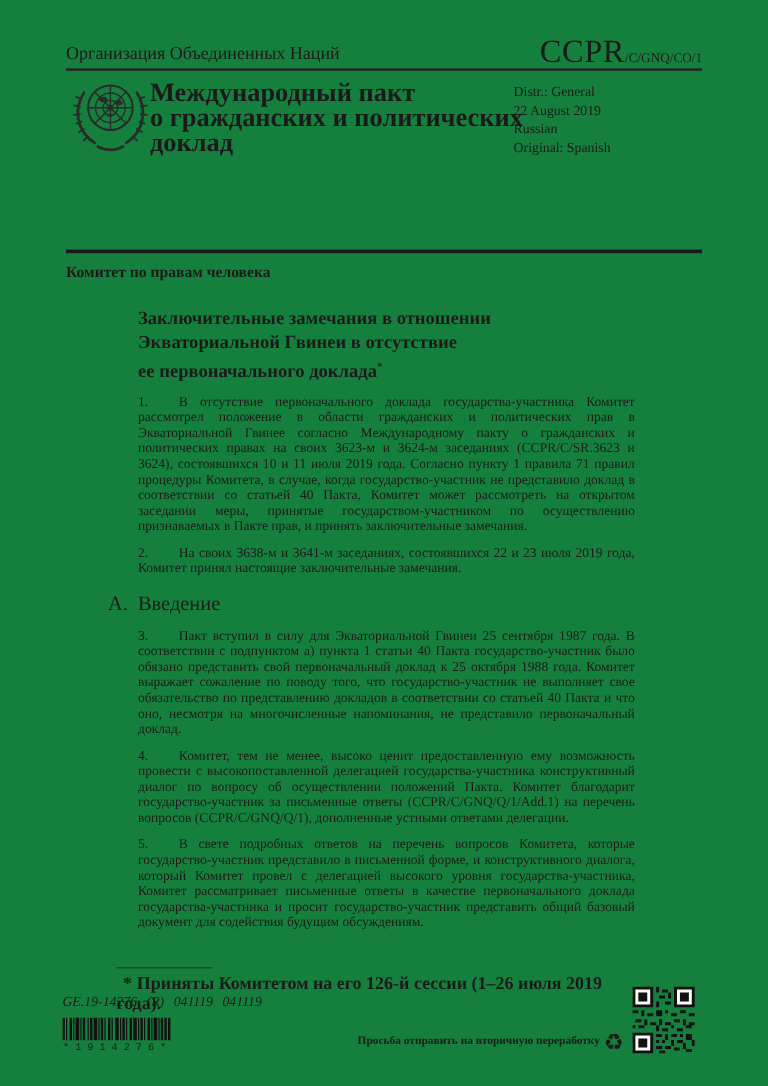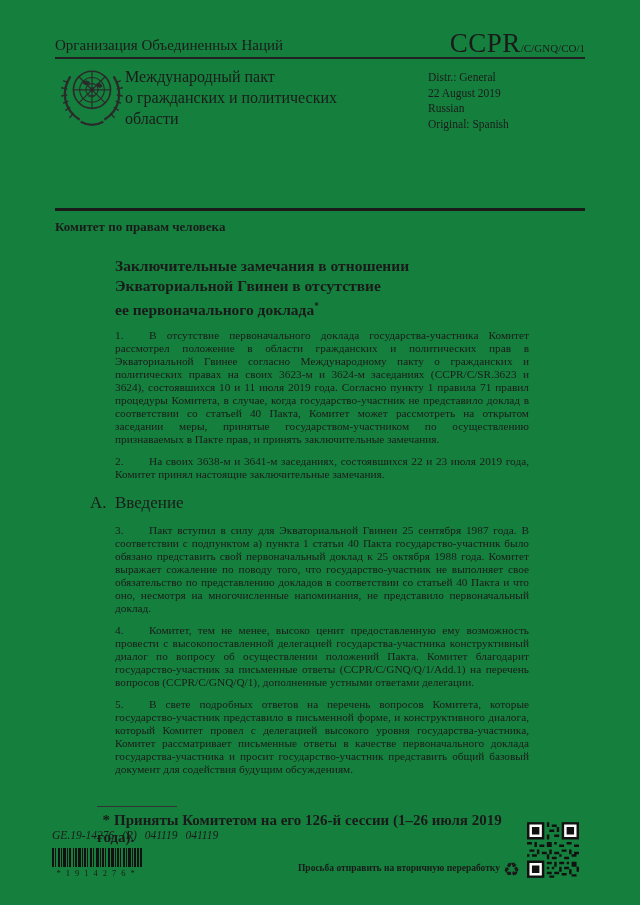--- a/index.html
+++ b/index.html
@@ -13,40 +13,40 @@
     overflow:hidden;
     border-bottom:3px solid #a3a3a3;
   }
   
   .org-name { position:absolute; left:55px; top:37px; font-size:15px; }
   .doc-symbol { position:absolute; right:55px; top:28px;text-align:center; }
   .doc-symbol .sym-main { font-size:27px; letter-spacing:0.5px; }
   .doc-symbol .sym-suffix { font-size:11px; }
   .rule-thin { position:absolute; left:55px; right:55px; top:57px; border-top:2px solid #222; }
   .emblem { position:absolute; left:58px; top:62px; width:68px; height:68px; }
-  .covenant-title { position:absolute; left:125px; top:66px; font-size:16px; font-weight:normal; line-height:21px; }
+  .covenant-title { position:absolute; left:125px; top:66px; font-size:22px; font-weight:bold; line-height:21px; }
   .distr-block { position:absolute; left:428px; top:70px; font-size:11.5px; line-height:15.5px; }
   .rule-thick { position:absolute; left:55px; right:55px; top:208px; border-top:3px solid #1a1a1a; }
   
   .committee { position:absolute; left:55px; top:219px; font-size:13px; font-weight:bold; }
   .docbody { position:absolute; left:115px; top:256px; width:414px; }
   .doc-title { font-size:15.5px; font-weight:bold; line-height:20px; margin-bottom:9px; }
   .doc-title .fn-marker { font-size:60%; vertical-align:super; }
   .para { font-size:11.3px; line-height:13px; text-align:justify; margin:0 0 9px 0; }
   .para .pnum { display:inline-block; width:34px; }
   .section-head { font-size:17px; font-weight:normal; margin:12px 0 11px 0; }
   .section-head .sletter { display:inline-block; width:25px; margin-left:-25px; }
   
   .fn-rule { position:absolute; left:97px; top:806px; width:80px; border-top:1px solid #333; }
   .footnote { position:absolute; left:97px; top:812px; width:420px; font-size:15px;font-weight:bold; }
   .footnote .fmark { display:inline-block; width:13px; text-align:right; margin-right:4px; }
   .ge-number { position:absolute; left:52px; top:829px; font-size:11.5px; word-spacing:5px;font-style:italic; }
   .barcode { position:absolute; left:52px; top:848px; }
   .barcode-text { position:absolute; left:52px; top:868px; width:92px; text-align:center;
-                  font-family:Liberation Serif, serif; font-size:8.5px; letter-spacing:5px; }
+                  font-family:Liberation Mono, monospace; font-size:8.5px; letter-spacing:5px; }
   .recycle-line { position:absolute; left:0; top:858px; width:520px; text-align:right;
                   font-size:9.5px; font-weight:600; white-space:nowrap; }
   .recycle-glyph { font-family:"DejaVu Sans", sans-serif; font-size:19px; font-weight:400;
                    vertical-align:-5px; margin-left:3px; }
   .qr { position:absolute; left:527px; top:822px; }
 </style>
 </head>
 <body>
 
 <div class="page">
@@ -80,21 +80,21 @@
     </g>
     <g stroke="#2a2a2a" stroke-width="1.4">
       <path d="M10 20l-5-2 M9 26l-6-1 M9 32l-6 1 M10 38l-5 2 M12 44l-5 3 M15 50l-4 4"></path>
       <path d="M56 20l5-2 M57 26l6-1 M57 32l6 1 M56 38l5 2 M54 44l5 3 M51 50l4 4"></path>
     </g>
   </svg>
 
   <div class="covenant-title">
     <div>Международный пакт</div>
     <div>о гражданских и политических</div>
-    <div>области</div>
+    <div>доклад</div>
   </div>
 
   <div class="distr-block">
     <div>Distr.: General</div>
     <div>22 August 2019</div>
     <div>Russian</div>
     <div>Original: Spanish</div>
   </div>
 
   <div class="rule-thick"></div>

